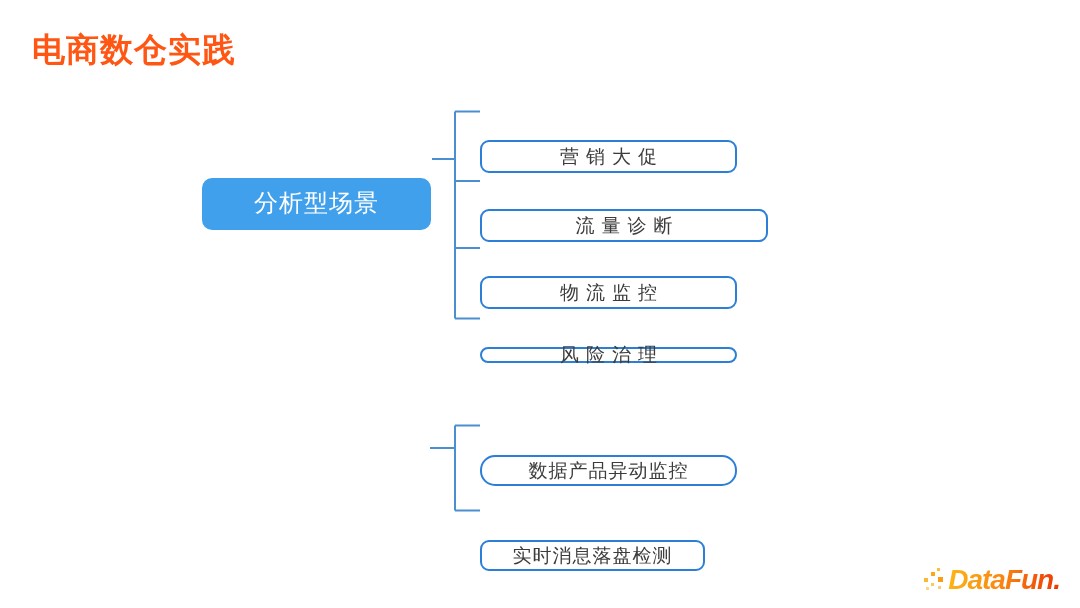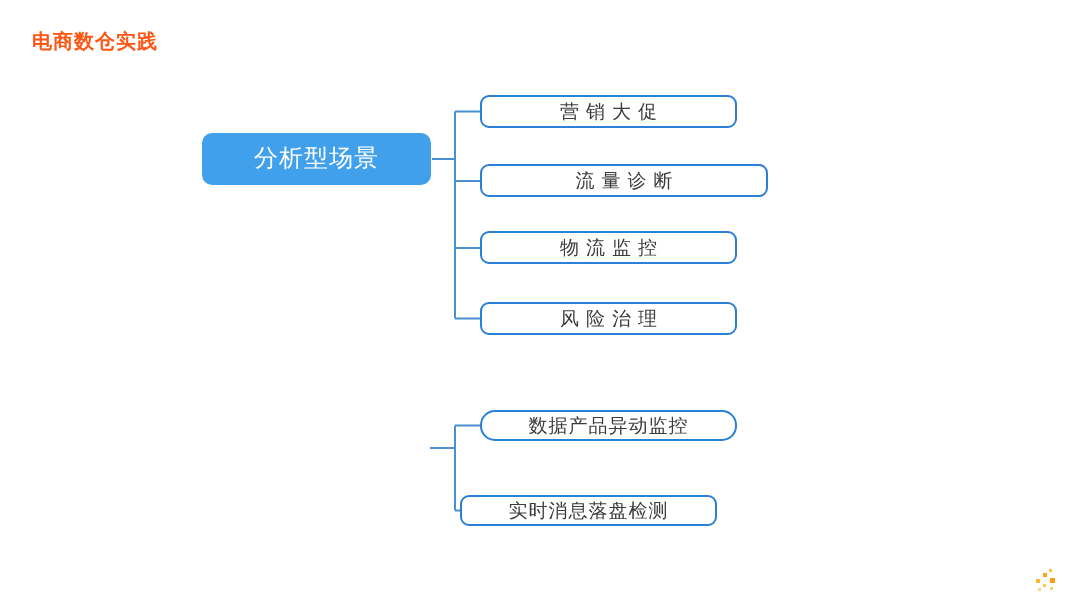--- a/index.html
+++ b/index.html
@@ -13,38 +13,39 @@
     width: 1080px;
     height: 608px;
     background: #ffffff;
     overflow: hidden;
   }
   .title {
     position: absolute;
     left: 32px;
     top: 28px;
     margin: 0;
-    font-size: 20px;
+    font-size: 33px;
     font-weight: 700;
     color: #ff5614;
     letter-spacing: 1px;
   }
   .connectors {
     position: absolute;
     left: 0;
     top: 0;
     width: 1080px;
     height: 608px;
   }
   .node {
     position: absolute;
     display: flex;
     align-items: center;
     justify-content: center;
     box-sizing: border-box;
+    margin-top: 45px;
   }
   .parent-node {
     background: #41a0ec;
     border-radius: 10px;
     color: #ffffff;
     font-size: 24px;
     letter-spacing: 1px;
   }
   .parent-node .lbl { transform: translateY(-1px); }
   .child-node {
@@ -55,23 +56,23 @@
     font-size: 19px;
   }
   .spaced { letter-spacing: 7px; text-indent: 7px; }
   .tight  { letter-spacing: 1px; }
 
   .p1 { left: 202px; top: 133px; width: 229px; height: 52px; }
   .p2 { left: 213px; top: 424px; width: 217px; height: 48px; }
   .c1 { left: 480px; top: 95px;  width: 257px; height: 33px; }
   .c2 { left: 480px; top: 164px; width: 288px; height: 33px; }
   .c3 { left: 480px; top: 231px; width: 257px; height: 33px; }
-  .c4 { left: 480px; top: 302px; width: 257px; height: 33px; }
+  .c4 { left: 480px; top: 302px; width: 257px; height: 16px; }
   .c5 { left: 480px; top: 410px; width: 257px; height: 31px; border-radius: 15px; }
-  .c6 { left: 460px; top: 495px; width: 257px; height: 31px; }
+  .c6 { left: 480px; top: 495px; width: 225px; height: 31px; }
 
   .logo {
     position: absolute;
     right: 20px;
     bottom: 12px;
     display: flex;
     align-items: center;
   }
   .logo-pixels {
     position: relative;
@@ -131,15 +132,16 @@
   <div class="logo">
     <span class="logo-pixels">
       <i style="left:13px; top:3px;  width:3px; height:3px; background:#fbc132;"></i>
       <i style="left:7px;  top:7px;  width:4px; height:4px; background:#f9a81b;"></i>
       <i style="left:0px;  top:13px; width:4px; height:4px; background:#f9b01e; opacity:.9;"></i>
       <i style="left:14px; top:12px; width:5px; height:5px; background:#f99d16;"></i>
       <i style="left:7px;  top:18px; width:3px; height:3px; background:#fbbf3a; opacity:.85;"></i>
       <i style="left:2px;  top:22px; width:3px; height:3px; background:#fbc54a; opacity:.7;"></i>
       <i style="left:14px; top:21px; width:3px; height:3px; background:#f9a81b; opacity:.6;"></i>
     </span>
+    <span class="logo-text">DataFun.</span>
   </div>
 
 </div>
 
 </body></html>

